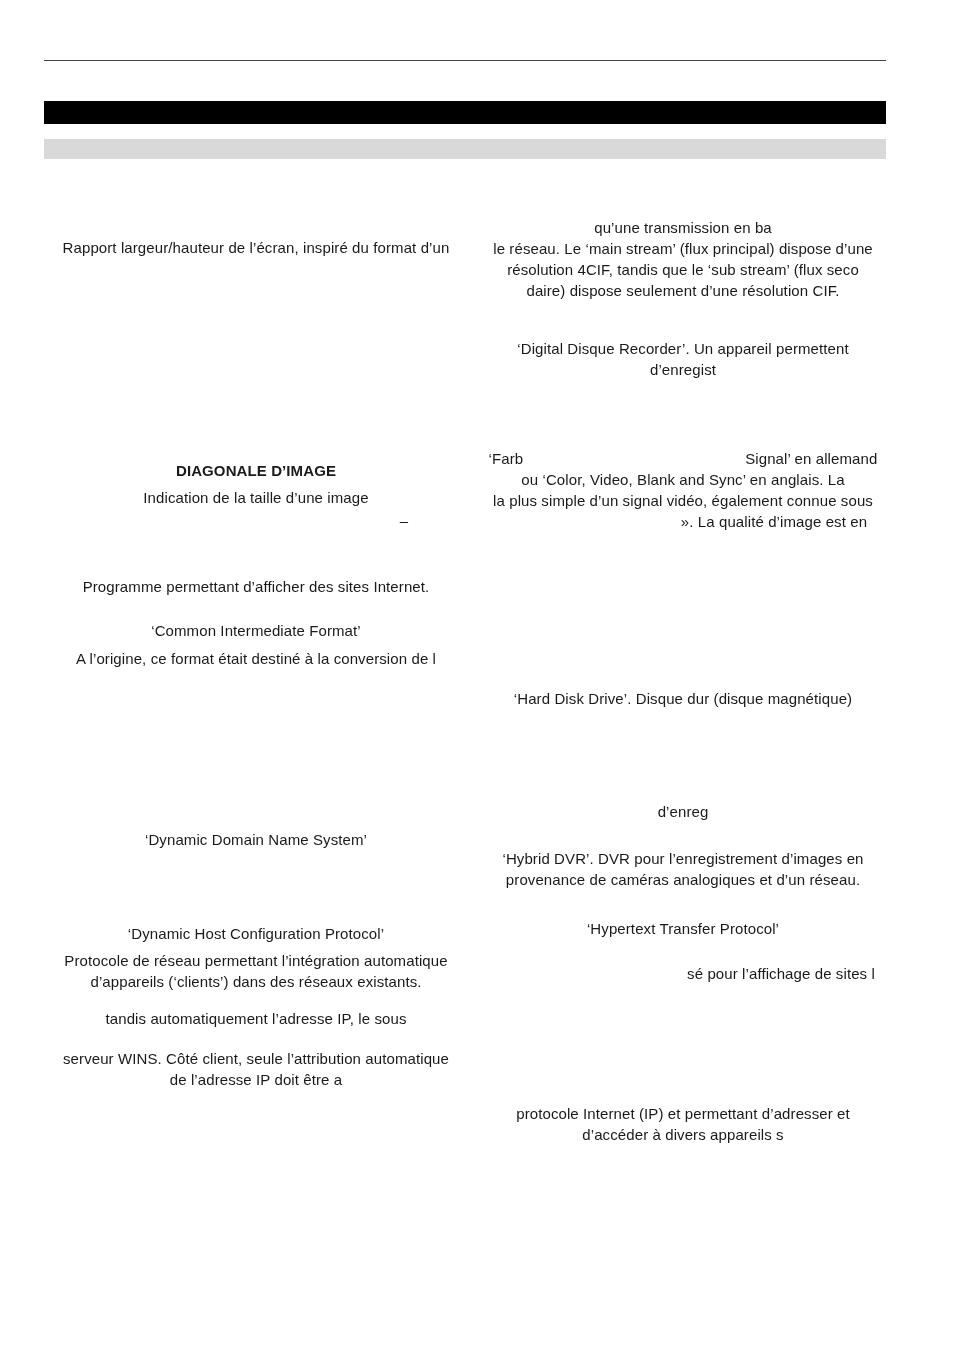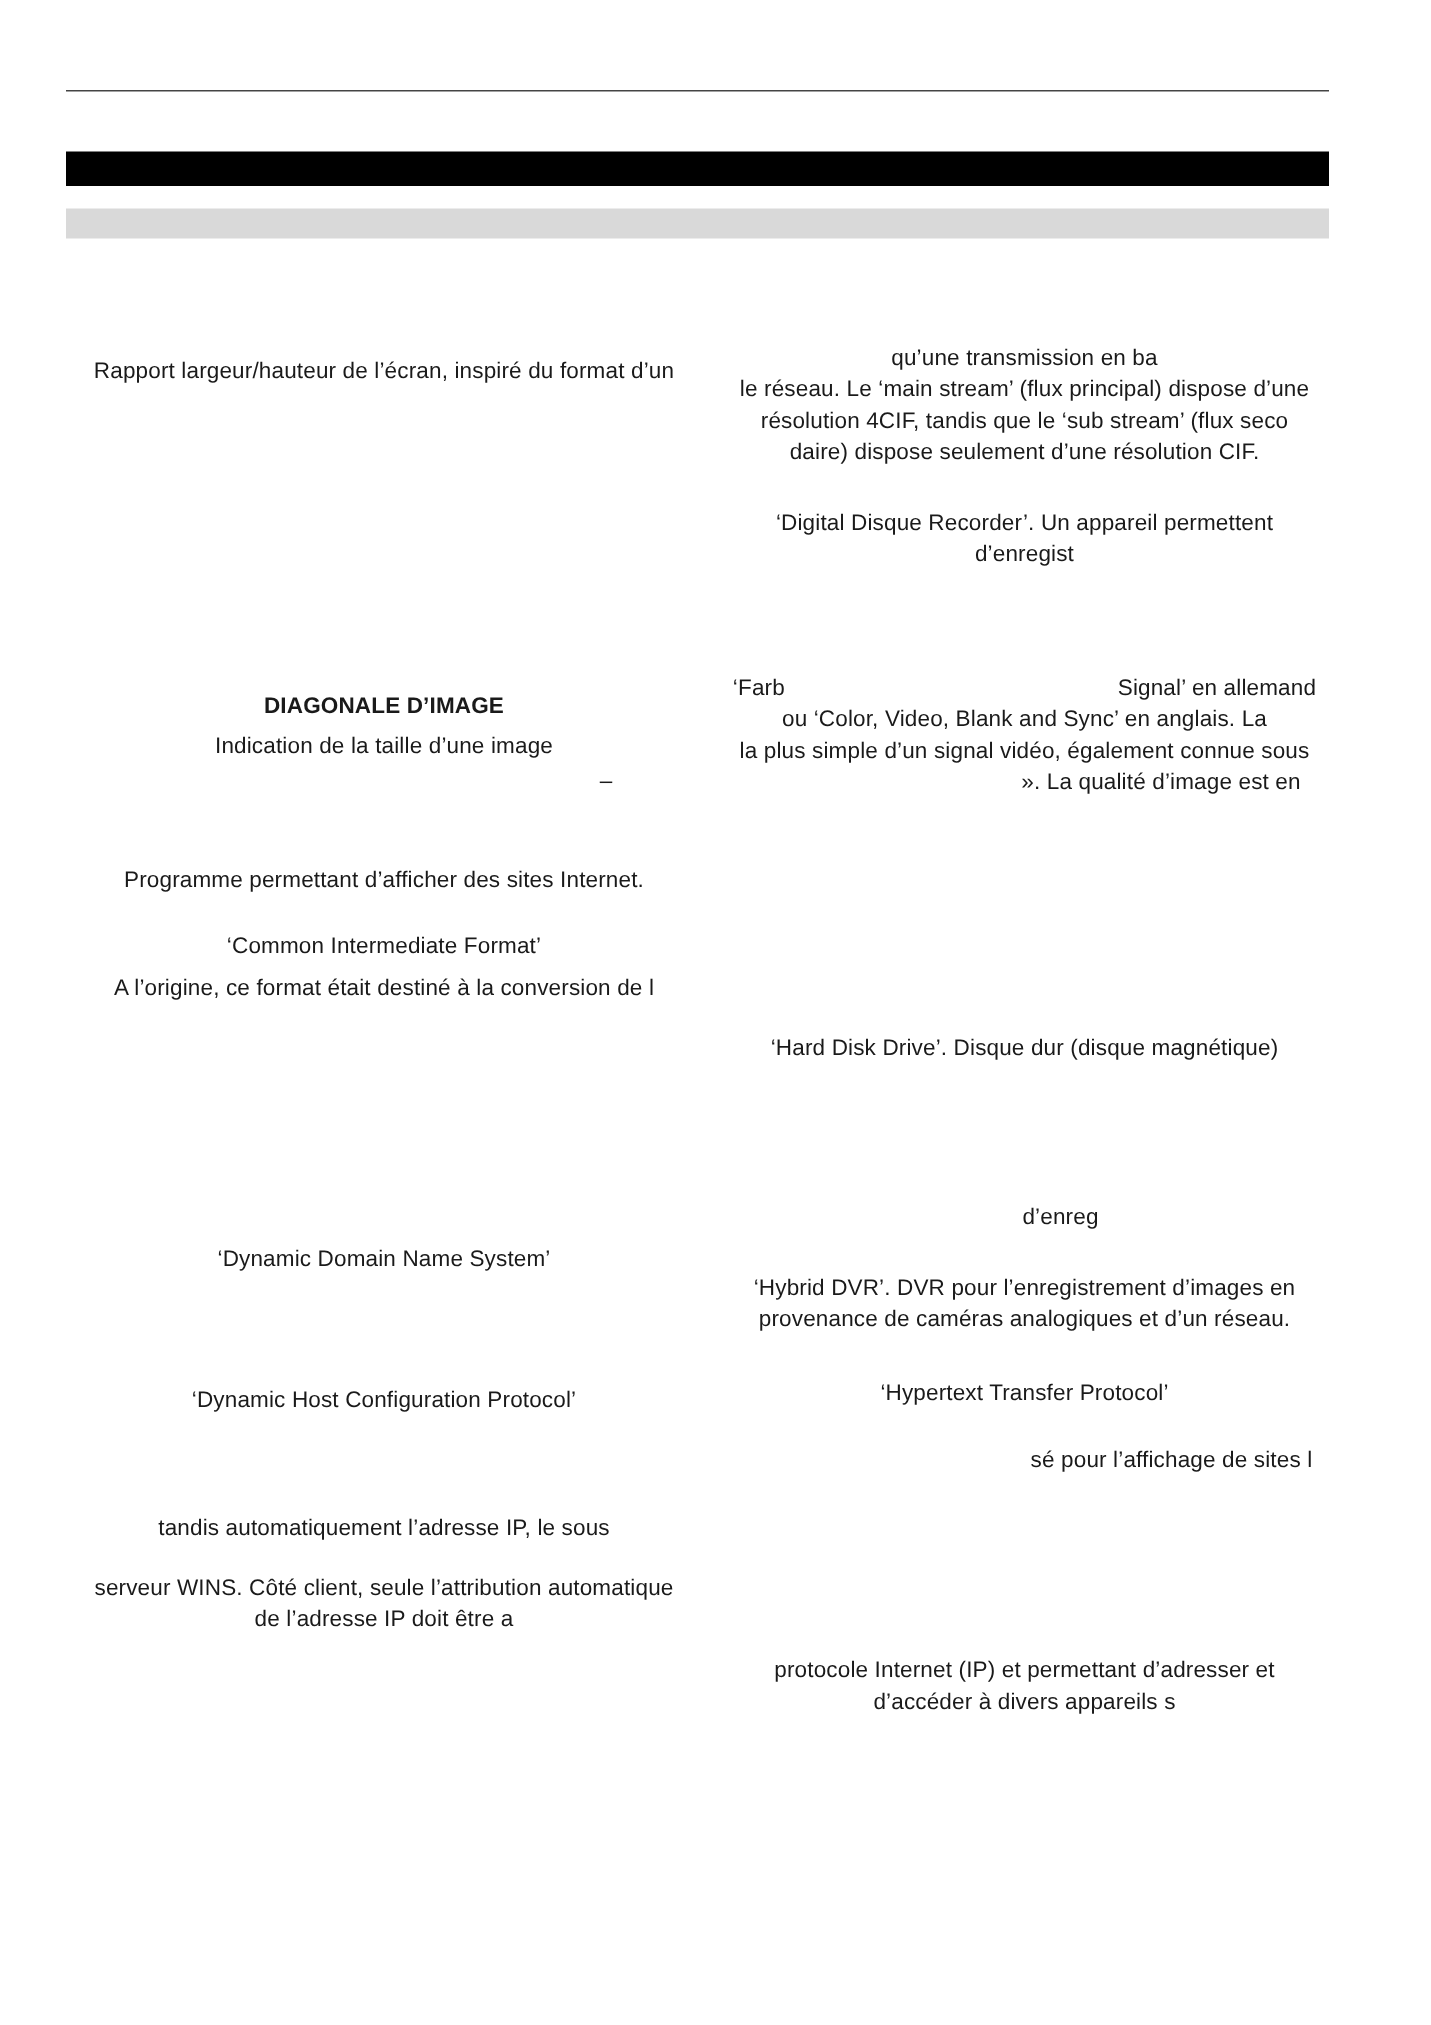--- a/index.html
+++ b/index.html
@@ -80,38 +80,40 @@
   <div class="col col-left">
     <div class="block" style="top:237px;">Rapport largeur/hauteur de l’écran, inspiré du format d’un</div>
     <div class="block bold" style="top:460px;">DIAGONALE D’IMAGE</div>
     <div class="block" style="top:487px;">Indication de la taille d’une image</div>
     <div class="block" style="top:510px; padding-left:296px; box-sizing:border-box;">–</div>
     <div class="block" style="top:576px;">Programme permettant d’afficher des sites Internet.</div>
     <div class="block" style="top:620px;">‘Common Intermediate Format’</div>
     <div class="block" style="top:648px;">A l’origine, ce format était destiné à la conversion de l</div>
     <div class="block" style="top:829px;">‘Dynamic Domain Name System’</div>
     <div class="block" style="top:923px;">‘Dynamic Host Configuration Protocol’</div>
+    <div class="block" style="top:950px;">Protocole de réseau permettant l’intégration automatique
+d’appareils (‘clients’) dans des réseaux existants.</div>
     <div class="block" style="top:1008px;">tandis automatiquement l’adresse IP, le sous</div>
     <div class="block" style="top:1048px;">serveur WINS. Côté client, seule l’attribution automatique
 de l’adresse IP doit être a</div>
   </div>
 
   <div class="col col-right">
-    <div class="block" style="top:228px;">qu’une transmission en ba
+    <div class="block" style="top:217px;">qu’une transmission en ba
 le réseau. Le ‘main stream’ (flux principal) dispose d’une
 résolution 4CIF, tandis que le ‘sub stream’ (flux seco
 daire) dispose seulement d’une résolution CIF.</div>
     <div class="block" style="top:338px;">‘Digital Disque Recorder’. Un appareil permettent
 d’enregist</div>
     <div class="block" style="top:448px;">‘Farb                                                    Signal’ en allemand
 ou ‘Color, Video, Blank and Sync’ en anglais. La
 la plus simple d’un signal vidéo, également connue sous</div>
     <div class="block" style="top:511px; padding-left:182px; box-sizing:border-box;">». La qualité d’image est en</div>
     <div class="block" style="top:688px;">‘Hard Disk Drive’. Disque dur (disque magnétique)</div>
-    <div class="block" style="top:801px;margin-left:24px;">d’enreg</div>
+    <div class="block" style="top:801px;">d’enreg</div>
     <div class="block" style="top:848px;">‘Hybrid DVR’. DVR pour l’enregistrement d’images en
 provenance de caméras analogiques et d’un réseau.</div>
     <div class="block" style="top:918px;">‘Hypertext Transfer Protocol’</div>
     <div class="block" style="top:963px; padding-left:196px; box-sizing:border-box;">sé pour l’affichage de sites l</div>
     <div class="block" style="top:1103px;">protocole Internet (IP) et permettant d’adresser et
 d’accéder à divers appareils s</div>
   </div>
 
   <div class="rule rule-bottom"></div>
 

